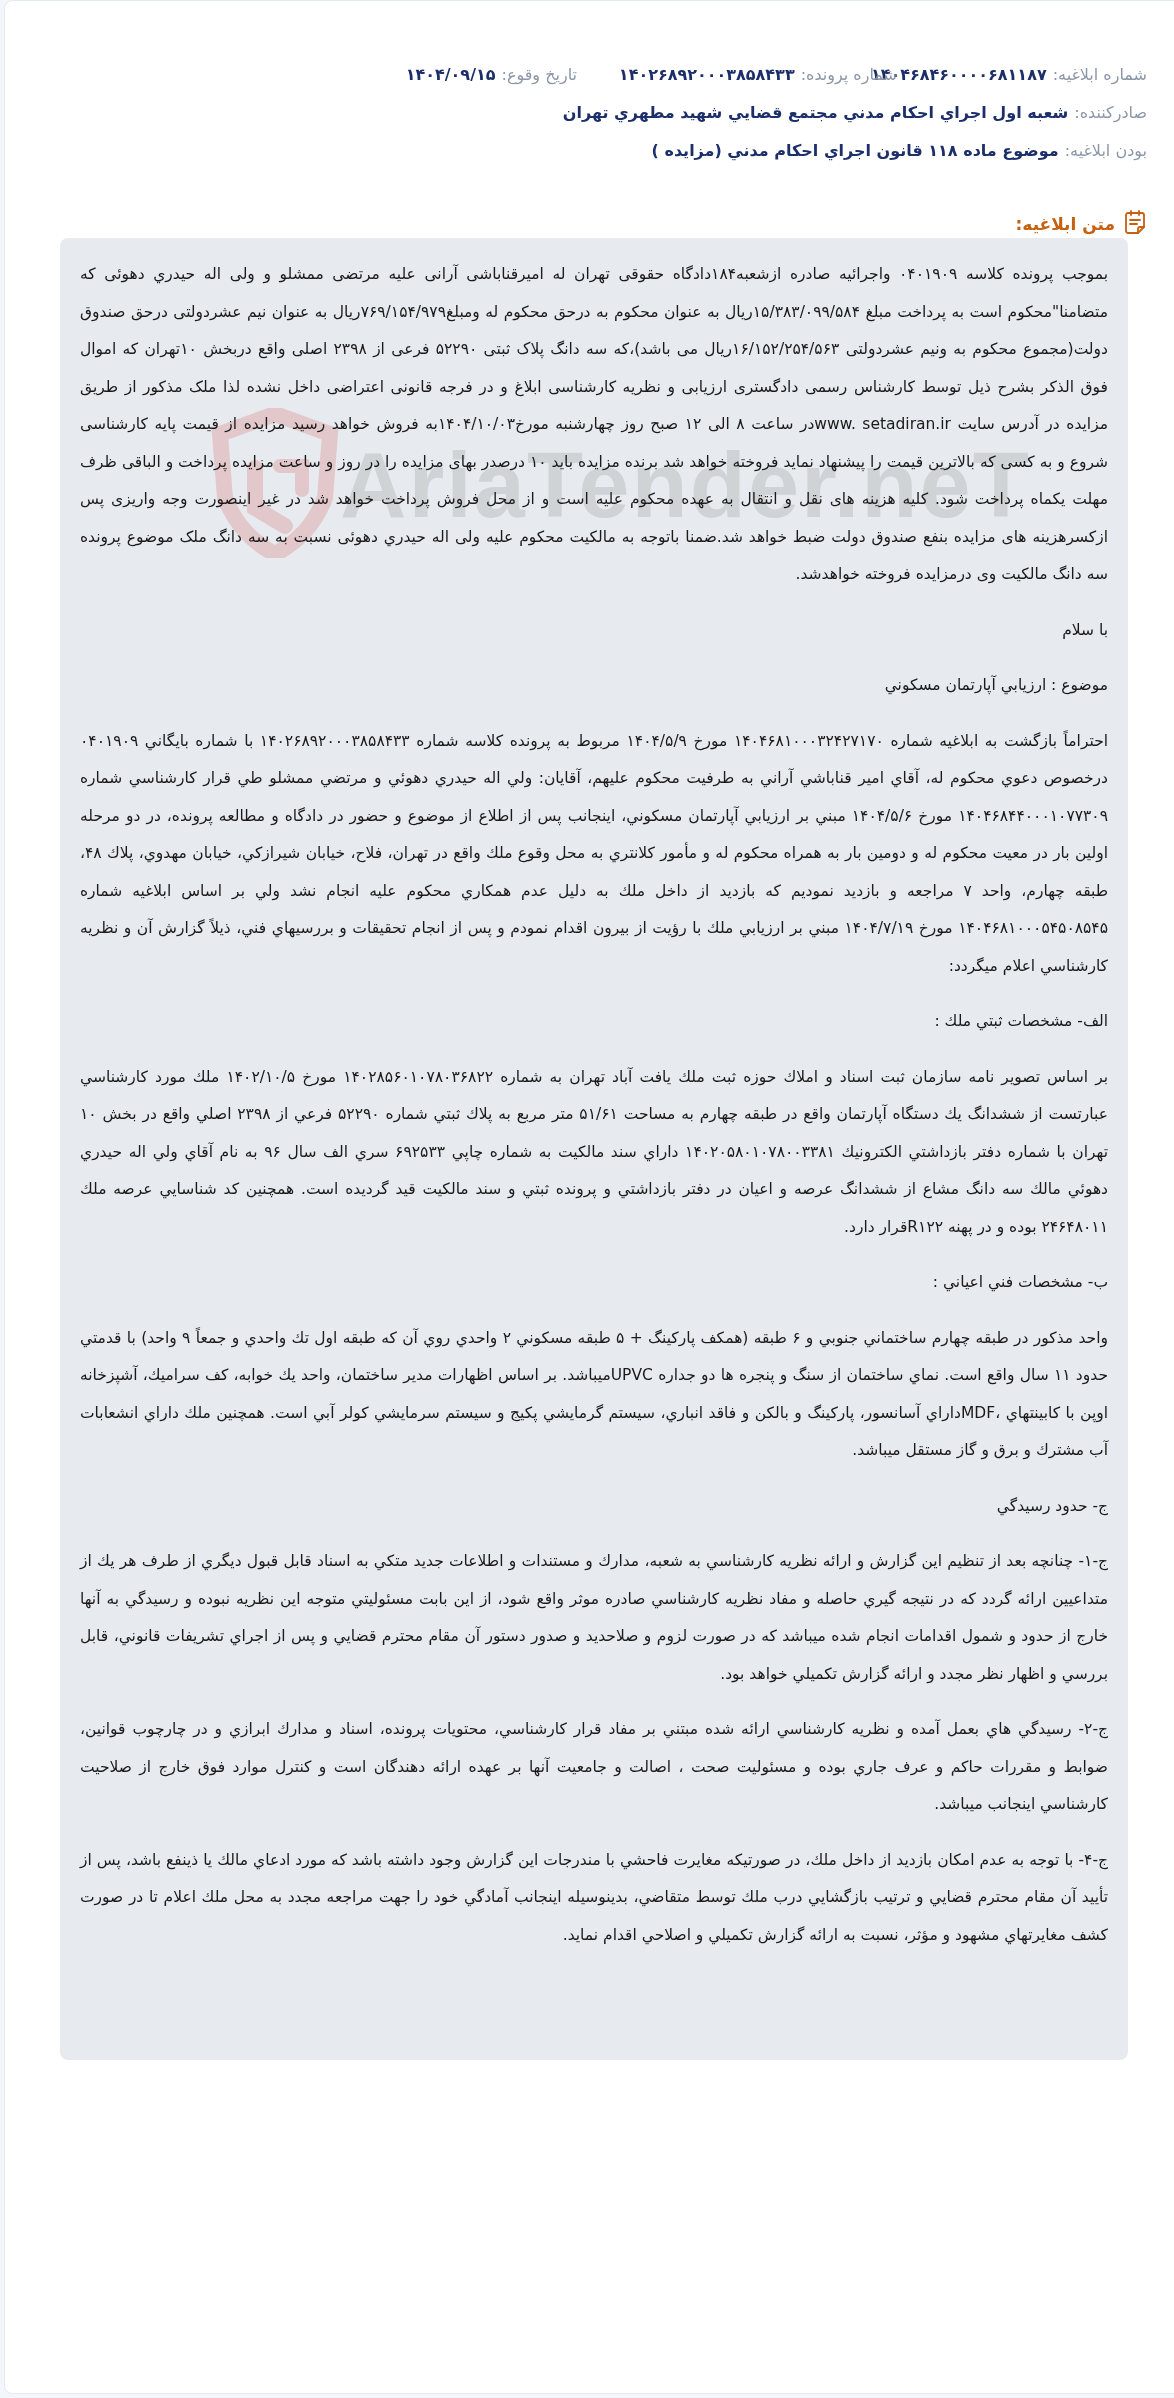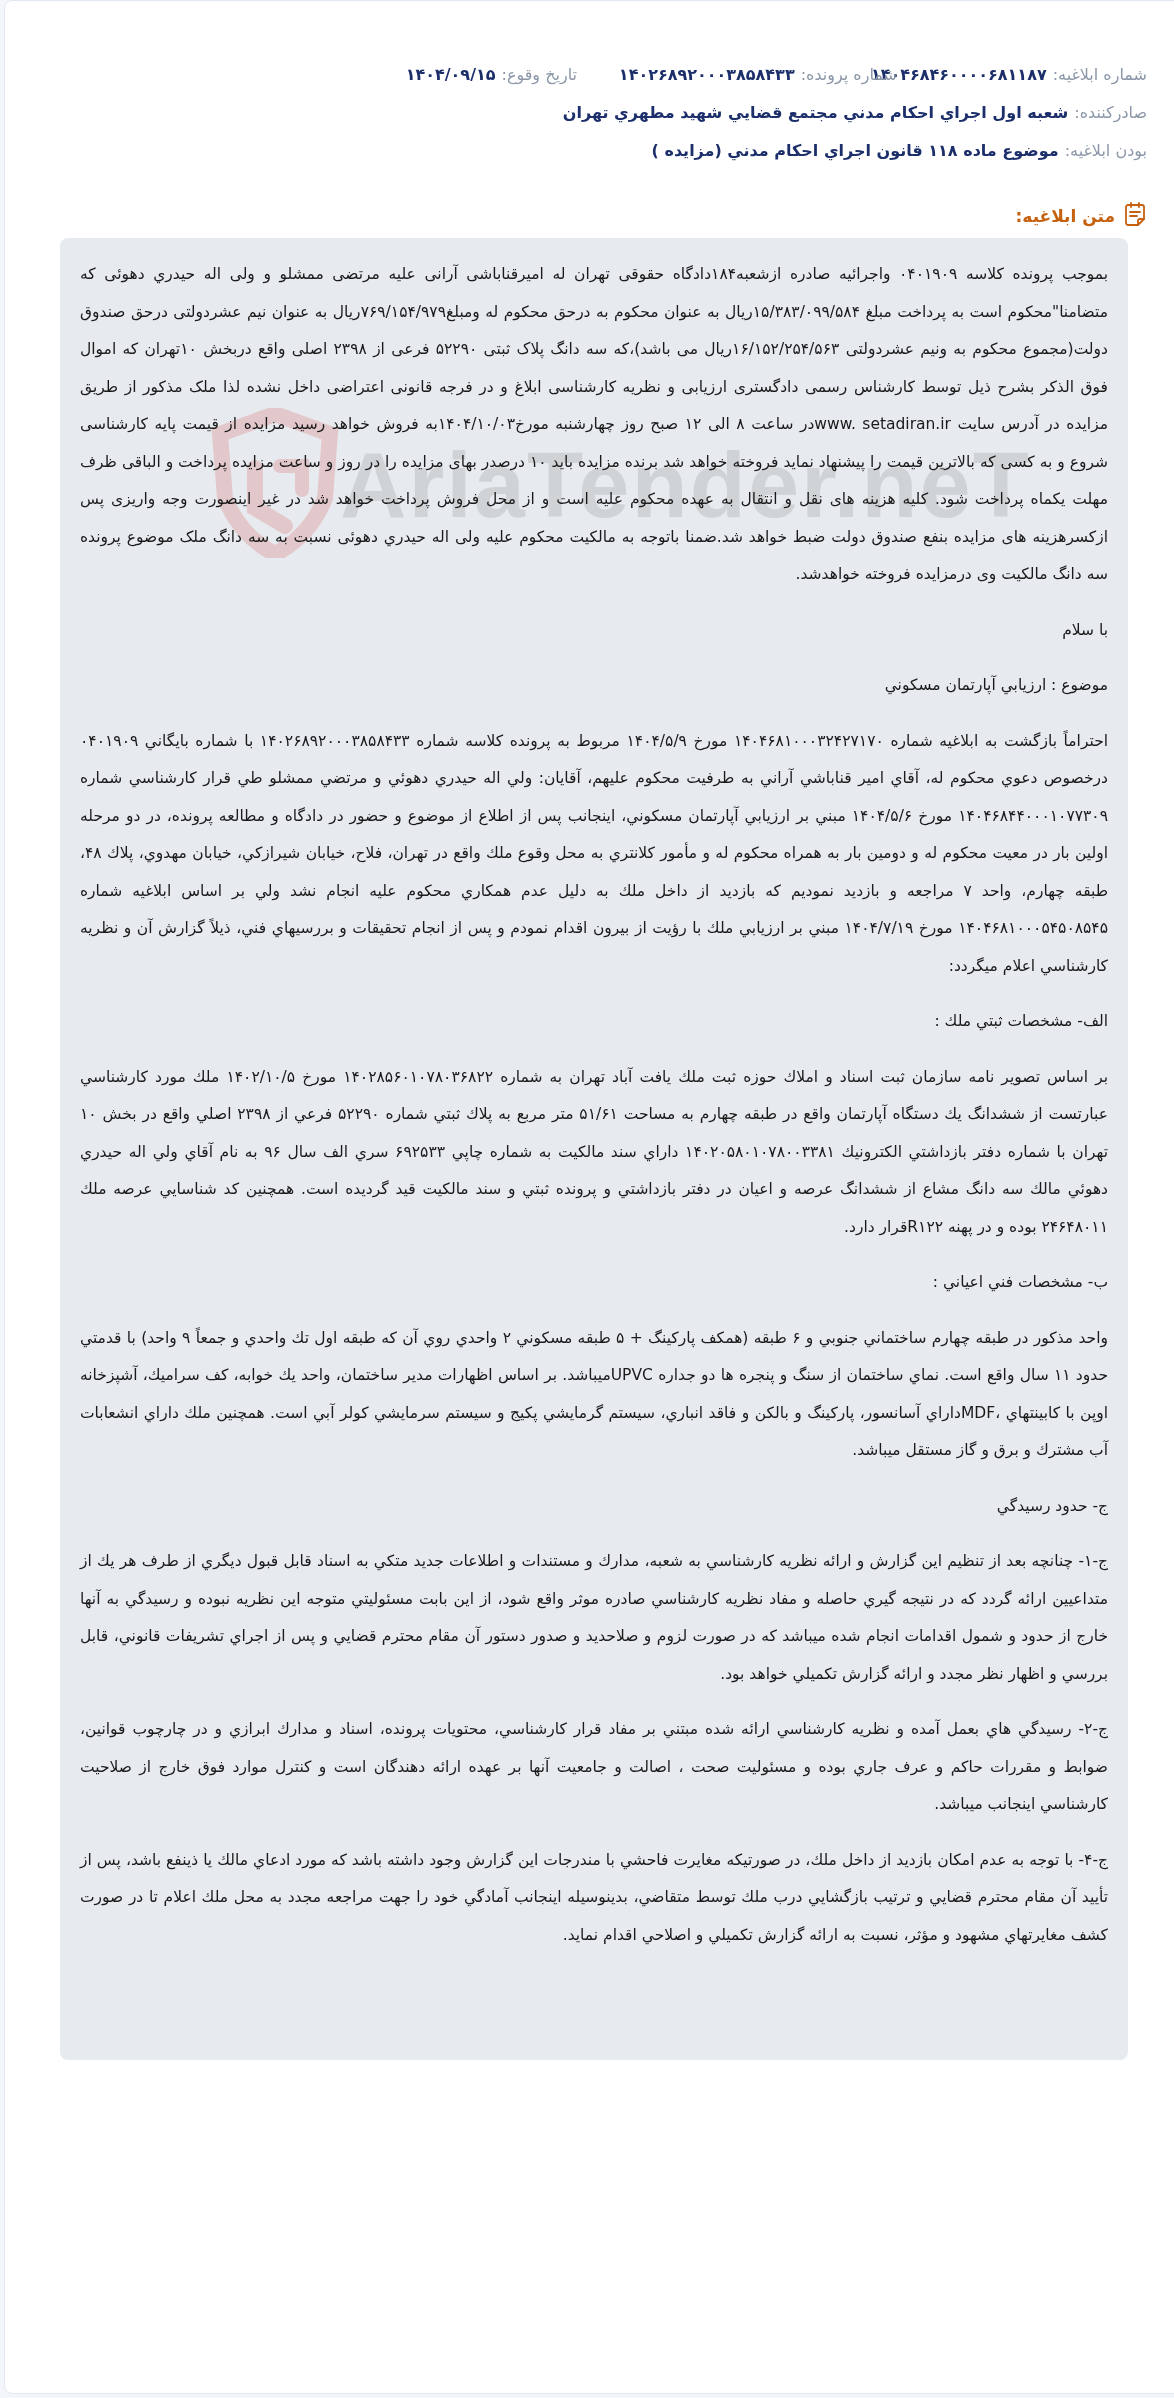--- a/index.html
+++ b/index.html
@@ -38,21 +38,21 @@
     white-space: nowrap;
   }
   .meta-label { color: #8b97a8; }
   .meta-value { color: #1c2f6b; font-weight: bold; }
   .meta-item { display: inline-flex; gap: 6px; }
   .meta-item.first { width: 250px; }
   .meta-item.second { width: 320px; }
   .section-title {
     position: absolute;
     right: 46px;
-    top: 200px;
+    top: 208px;
     display: flex;
     align-items: center;
     gap: 8px;
     color: #c5610f;
     font-weight: bold;
     font-size: 17px;
   }
   .section-title svg { width: 24px; height: 26px; }
   .text-box {
     position: absolute;

